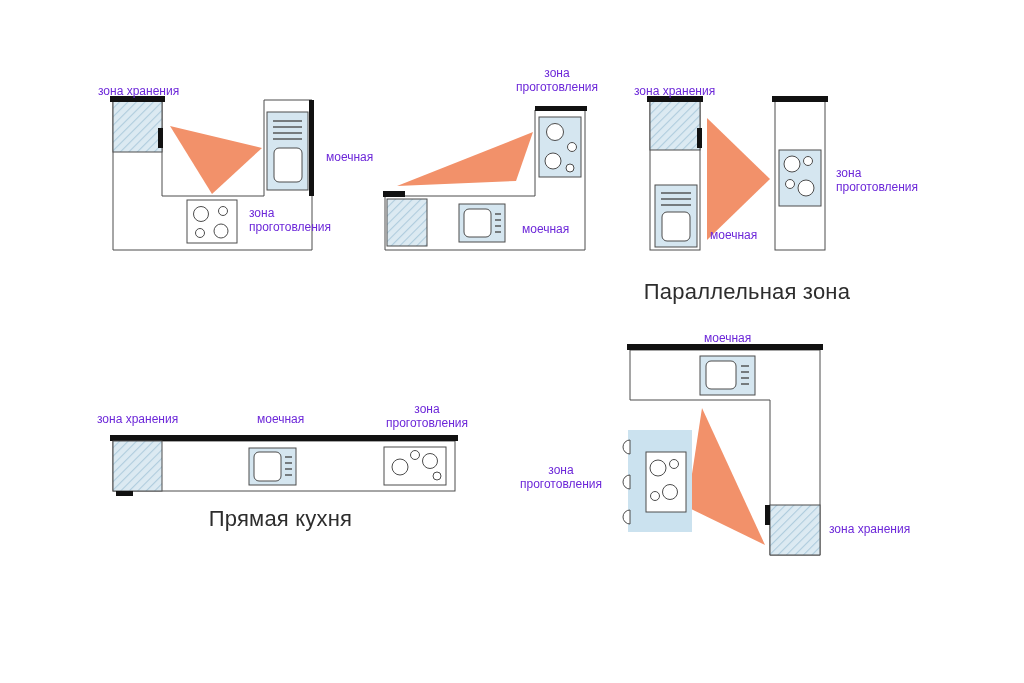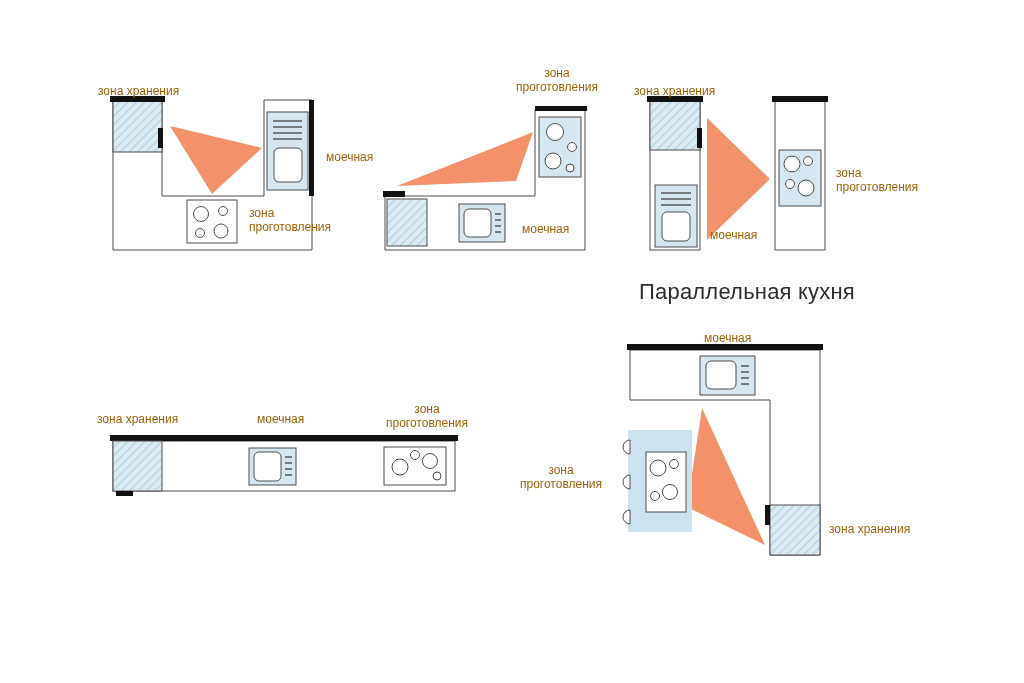--- a/index.html
+++ b/index.html
@@ -9,21 +9,21 @@
     position:relative;
     width:1024px; height:683px;
     background:#ffffff;
     overflow:hidden;
   }
   svg.scene { position:absolute; left:0; top:0; }
   .lbl {
     position:absolute;
     font-size:12px;
     line-height:1.2;
-    color:#a16207;
+    color:#6d28d9;
     white-space:nowrap;
   }
   .lbl.wrap { white-space:normal; }
   .lbl.center { text-align:center; }
   .title {
     position:absolute;
     font-size:22px;
     color:#2d2d2d;
     text-align:center;
     letter-spacing:0.2px;
@@ -166,23 +166,24 @@
   <div class="lbl" style="left:98px;top:84px">зона хранения</div>
   <div class="lbl" style="left:326px;top:150px">моечная</div>
   <div class="lbl wrap" style="left:249px;top:206px;width:95px">зона проготовления</div>
 
   <div class="lbl wrap center" style="left:507px;top:66px;width:100px">зона проготовления</div>
   <div class="lbl" style="left:522px;top:222px">моечная</div>
 
   <div class="lbl" style="left:634px;top:84px">зона хранения</div>
   <div class="lbl" style="left:710px;top:228px">моечная</div>
   <div class="lbl wrap" style="left:836px;top:166px;width:95px">зона проготовления</div>
-  <div class="title" style="left:612px;top:279px;width:270px">Параллельная кухня</div>
+  <div class="title" style="left:612px;top:279px;width:270px">Параллельная зона</div>
 
   <div class="lbl" style="left:97px;top:412px">зона хранения</div>
   <div class="lbl" style="left:257px;top:412px">моечная</div>
   <div class="lbl wrap center" style="left:377px;top:402px;width:100px">зона проготовления</div>
+  <div class="title" style="left:168px;top:506px;width:225px">Прямая кухня</div>
 
   <div class="lbl" style="left:704px;top:331px">моечная</div>
   <div class="lbl wrap center" style="left:511px;top:463px;width:100px">зона проготовления</div>
   <div class="lbl" style="left:829px;top:522px">зона хранения</div>
 
 </div>
 
 </body></html>

